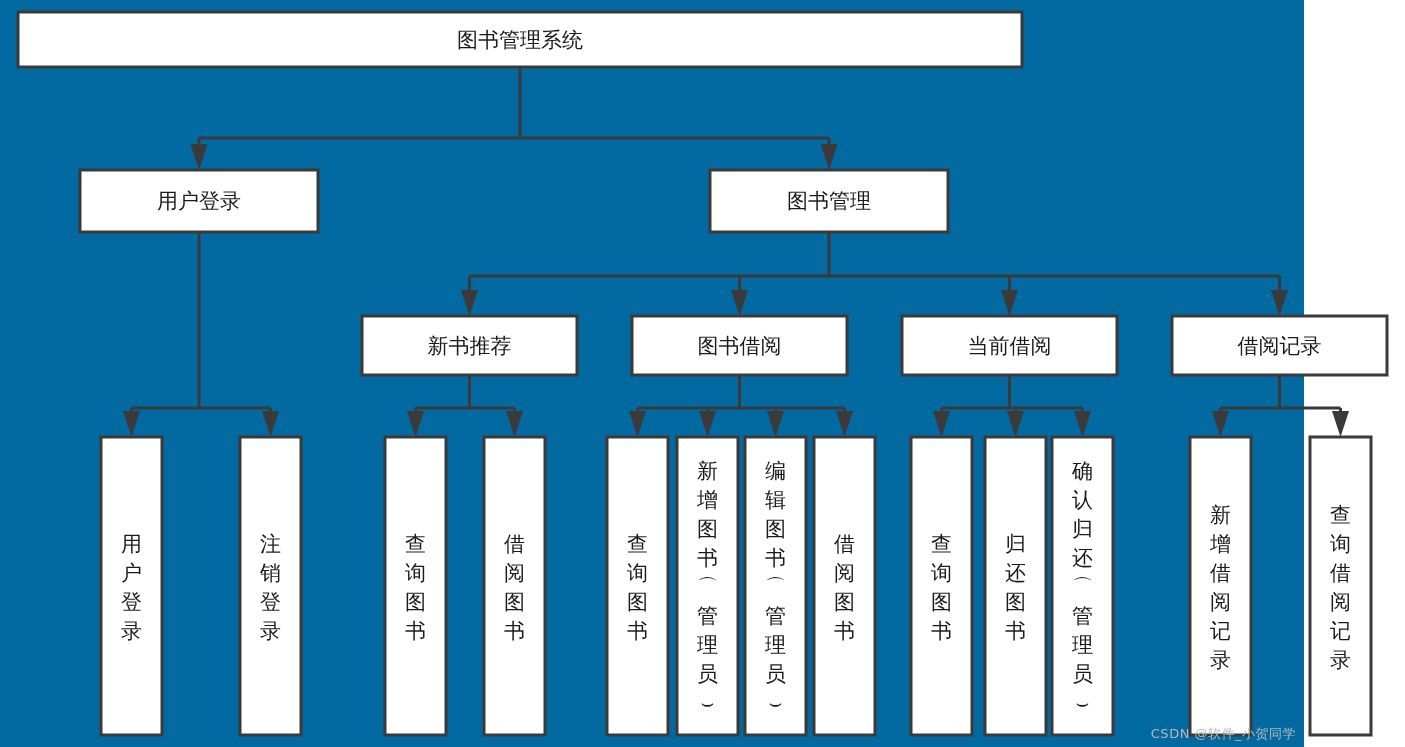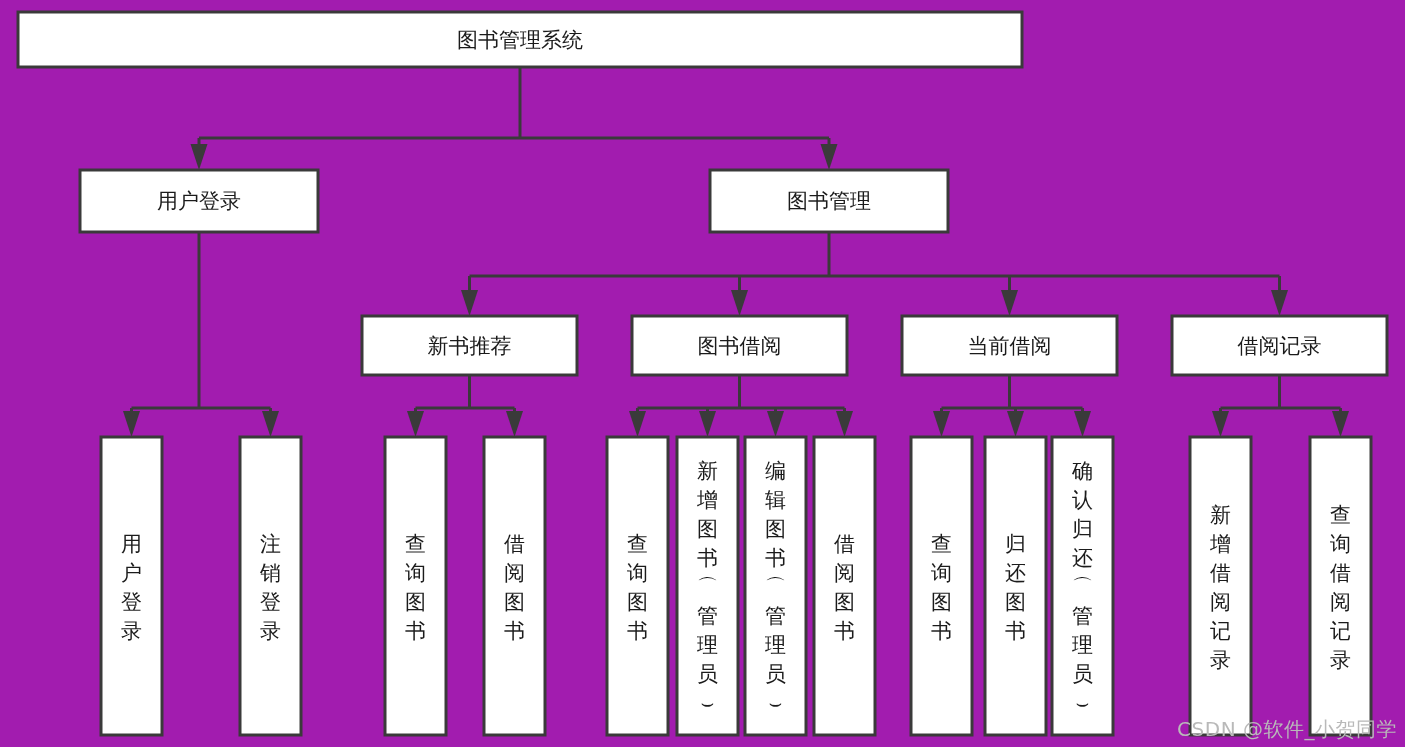--- a/index.html
+++ b/index.html
@@ -9,23 +9,23 @@
     background: #ffffff;
   }
   body {
     width: 1405px;
     height: 747px;
     overflow: hidden;
     font-family: "DejaVu Sans", "Liberation Sans", sans-serif;
   }
   #diagram-root {
     position: relative;
-    width: 1405px;
+    width: 1304px;
     height: 747px;
-    background: #a21caf;
+    background: #0369a1;
   }
   svg.diagram {
     position: absolute;
     left: 0;
     top: 0;
     width: 1405px;
     height: 747px;
     display: block;
   }
   .node-box {
@@ -54,21 +54,21 @@
     font-family: "DejaVu Sans", "Liberation Sans", sans-serif;
     font-size: 21px;
     fill: #1b1b1b;
     text-anchor: middle;
   }
   .watermark {
     position: absolute;
     right: 8px;
     bottom: 4px;
     font-family: "DejaVu Sans", "Liberation Sans", sans-serif;
-    font-size: 20px;
+    font-size: 13px;
     color: #b9b9b9;
     white-space: nowrap;
     letter-spacing: 0.5px;
     user-select: none;
   }
 </style>
 </head>
 <body>
 
 <div id="diagram-root">

